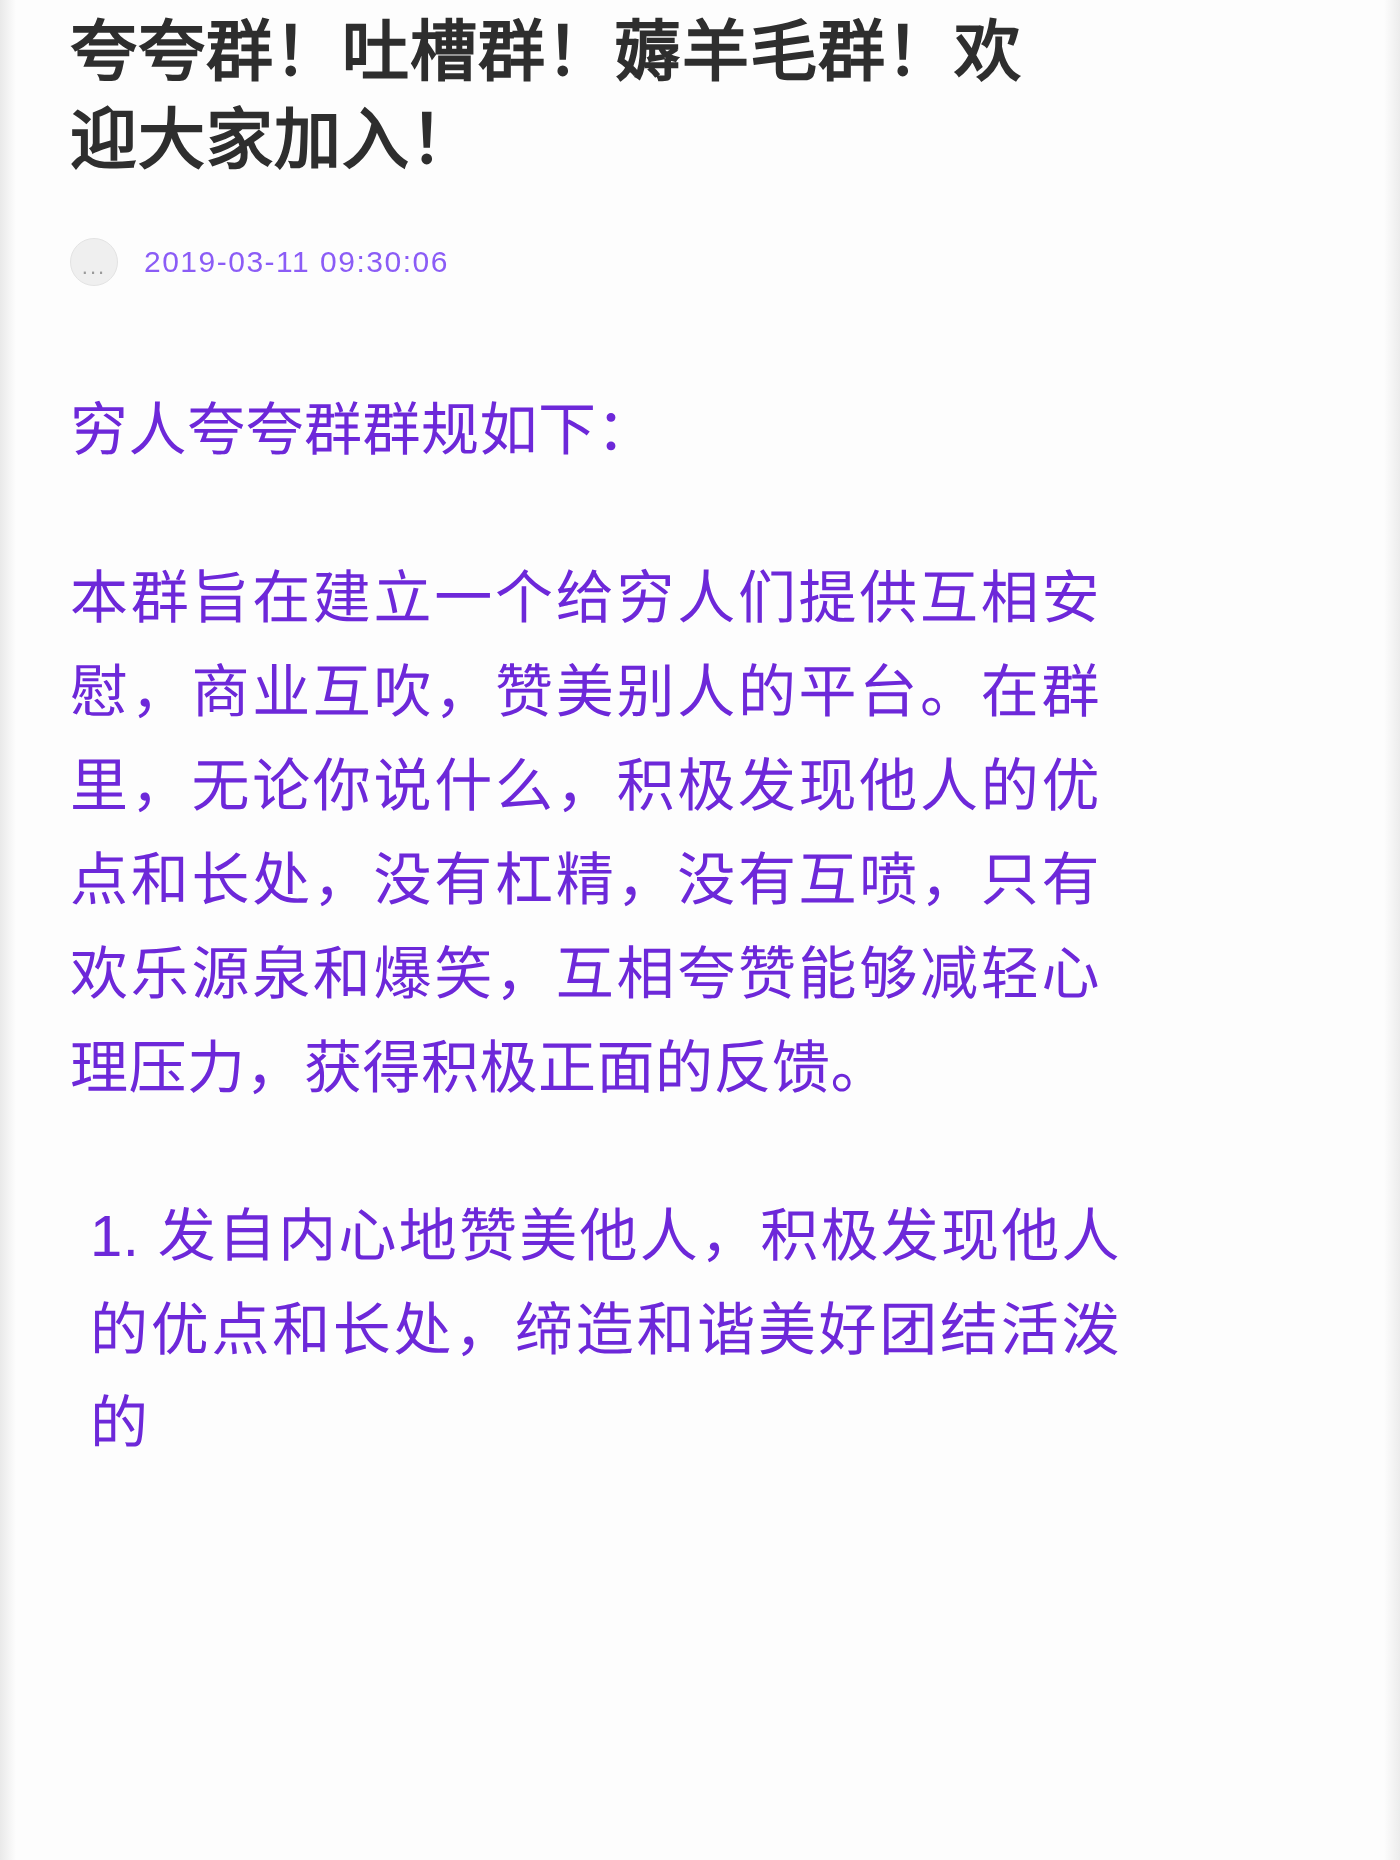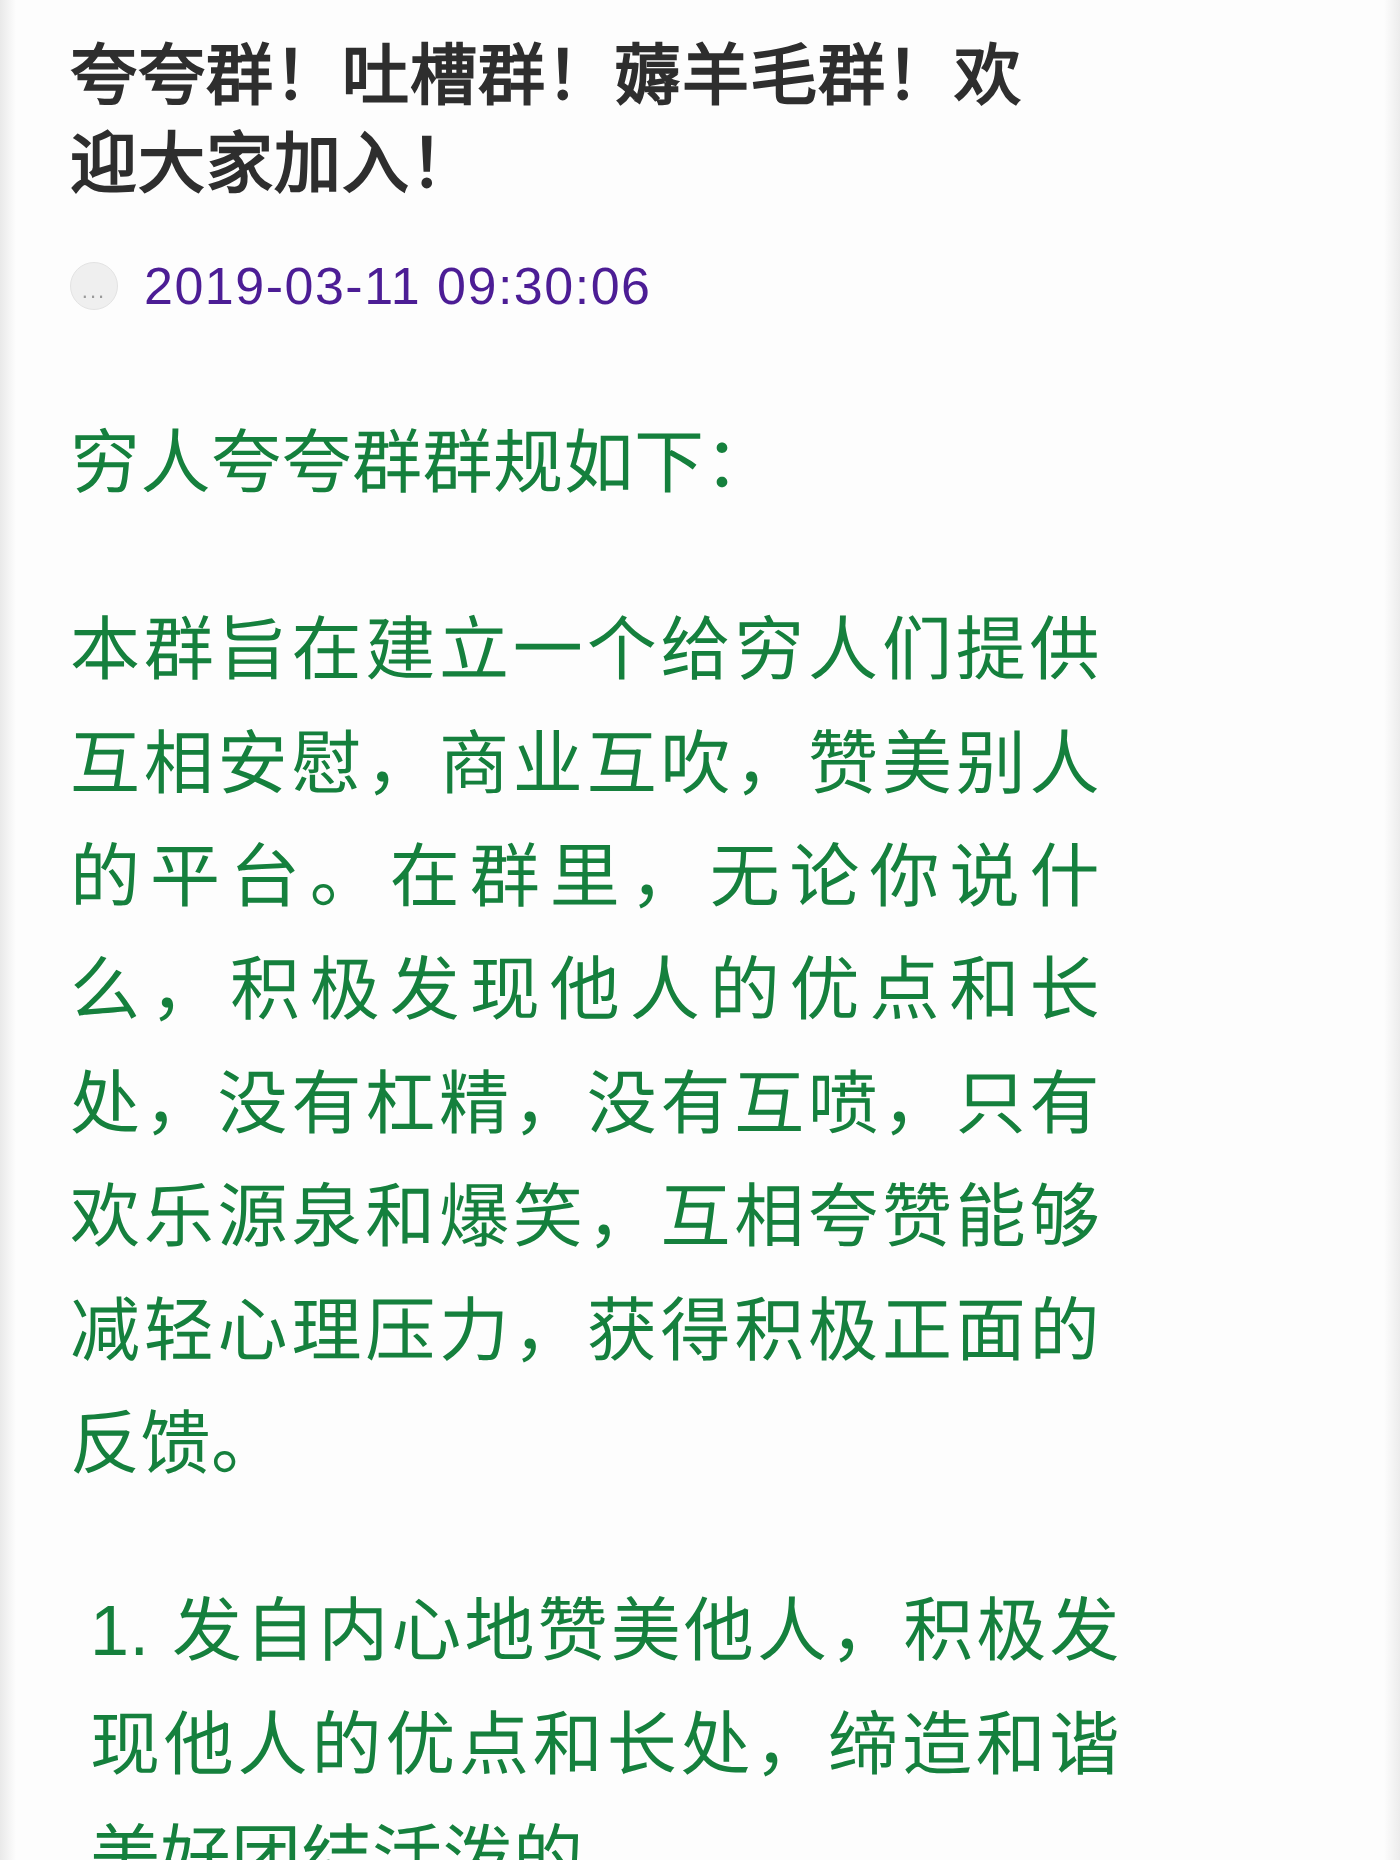--- a/index.html
+++ b/index.html
@@ -38,21 +38,21 @@
     left: 0;
     background: linear-gradient(to right, #e9e9e9, rgba(255,255,255,0));
   }
   .page::after {
     right: 0;
     background: linear-gradient(to left, #ececec, rgba(255,255,255,0));
   }
 
   .article-title {
     margin: 0;
-    padding-top: 32px;
+    padding-top: 8px;
     font-size: 67px;
     line-height: 1.32;
     font-weight: 700;
     letter-spacing: 1px;
     color: #2e2e2e;
     max-width: 1010px;
   }
 
   .meta-row {
     display: flex;
@@ -76,35 +76,35 @@
     right: 0;
     bottom: 13px;
     text-align: center;
     font-size: 22px;
     line-height: 10px;
     color: #9a9a9a;
     letter-spacing: 2px;
   }
   .meta-date {
     margin-left: 26px;
-    font-size: 52px;
+    font-size: 30px;
     line-height: 1;
-    color: #4c1d95;
+    color: #8b5cf6;
     letter-spacing: 1.5px;
     white-space: nowrap;
   }
 
   .body-copy {
     margin-top: 96px;
   }
   .para {
     margin: 0 0 74px 0;
-    font-size: 70px;
+    font-size: 58px;
     line-height: 1.62;
-    color: #15803d;
+    color: #6d28d9;
     letter-spacing: 0.5px;
     text-align: justify;
     max-width: 1030px;
   }
   .para:last-child {
     margin-bottom: 0;
     margin-left: 20px;
   }
 </style>
 </head>

